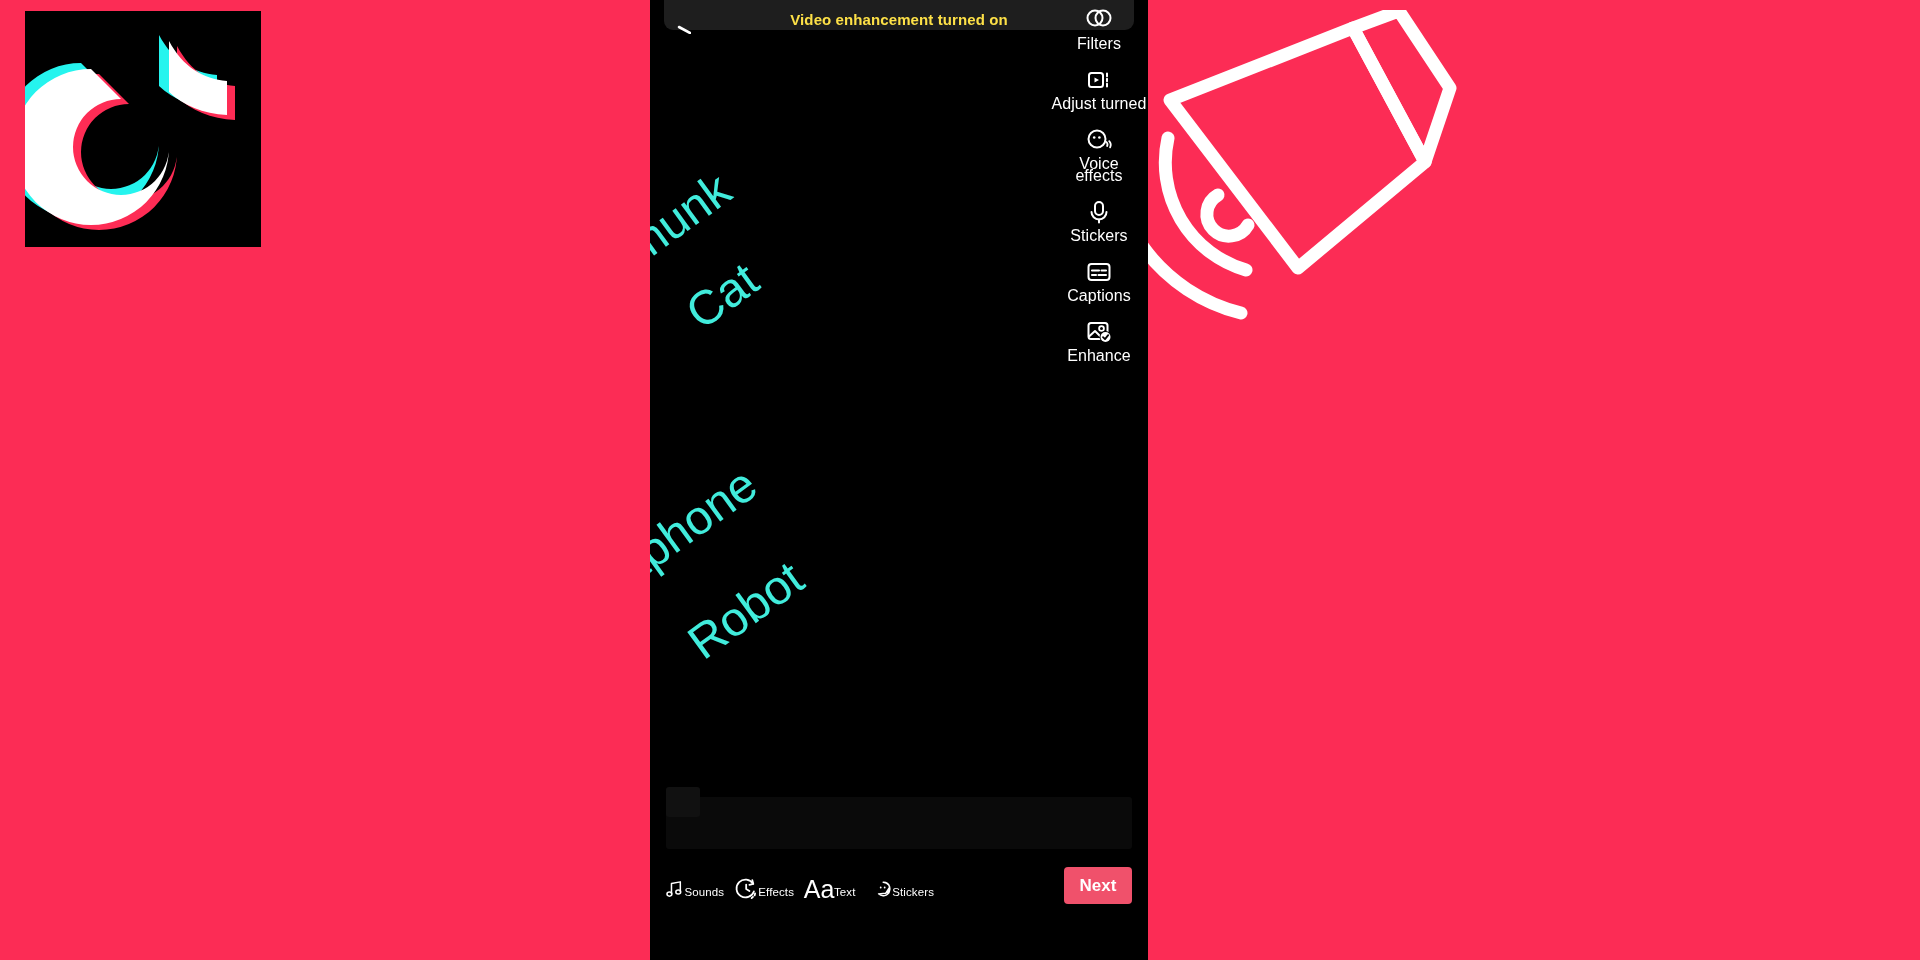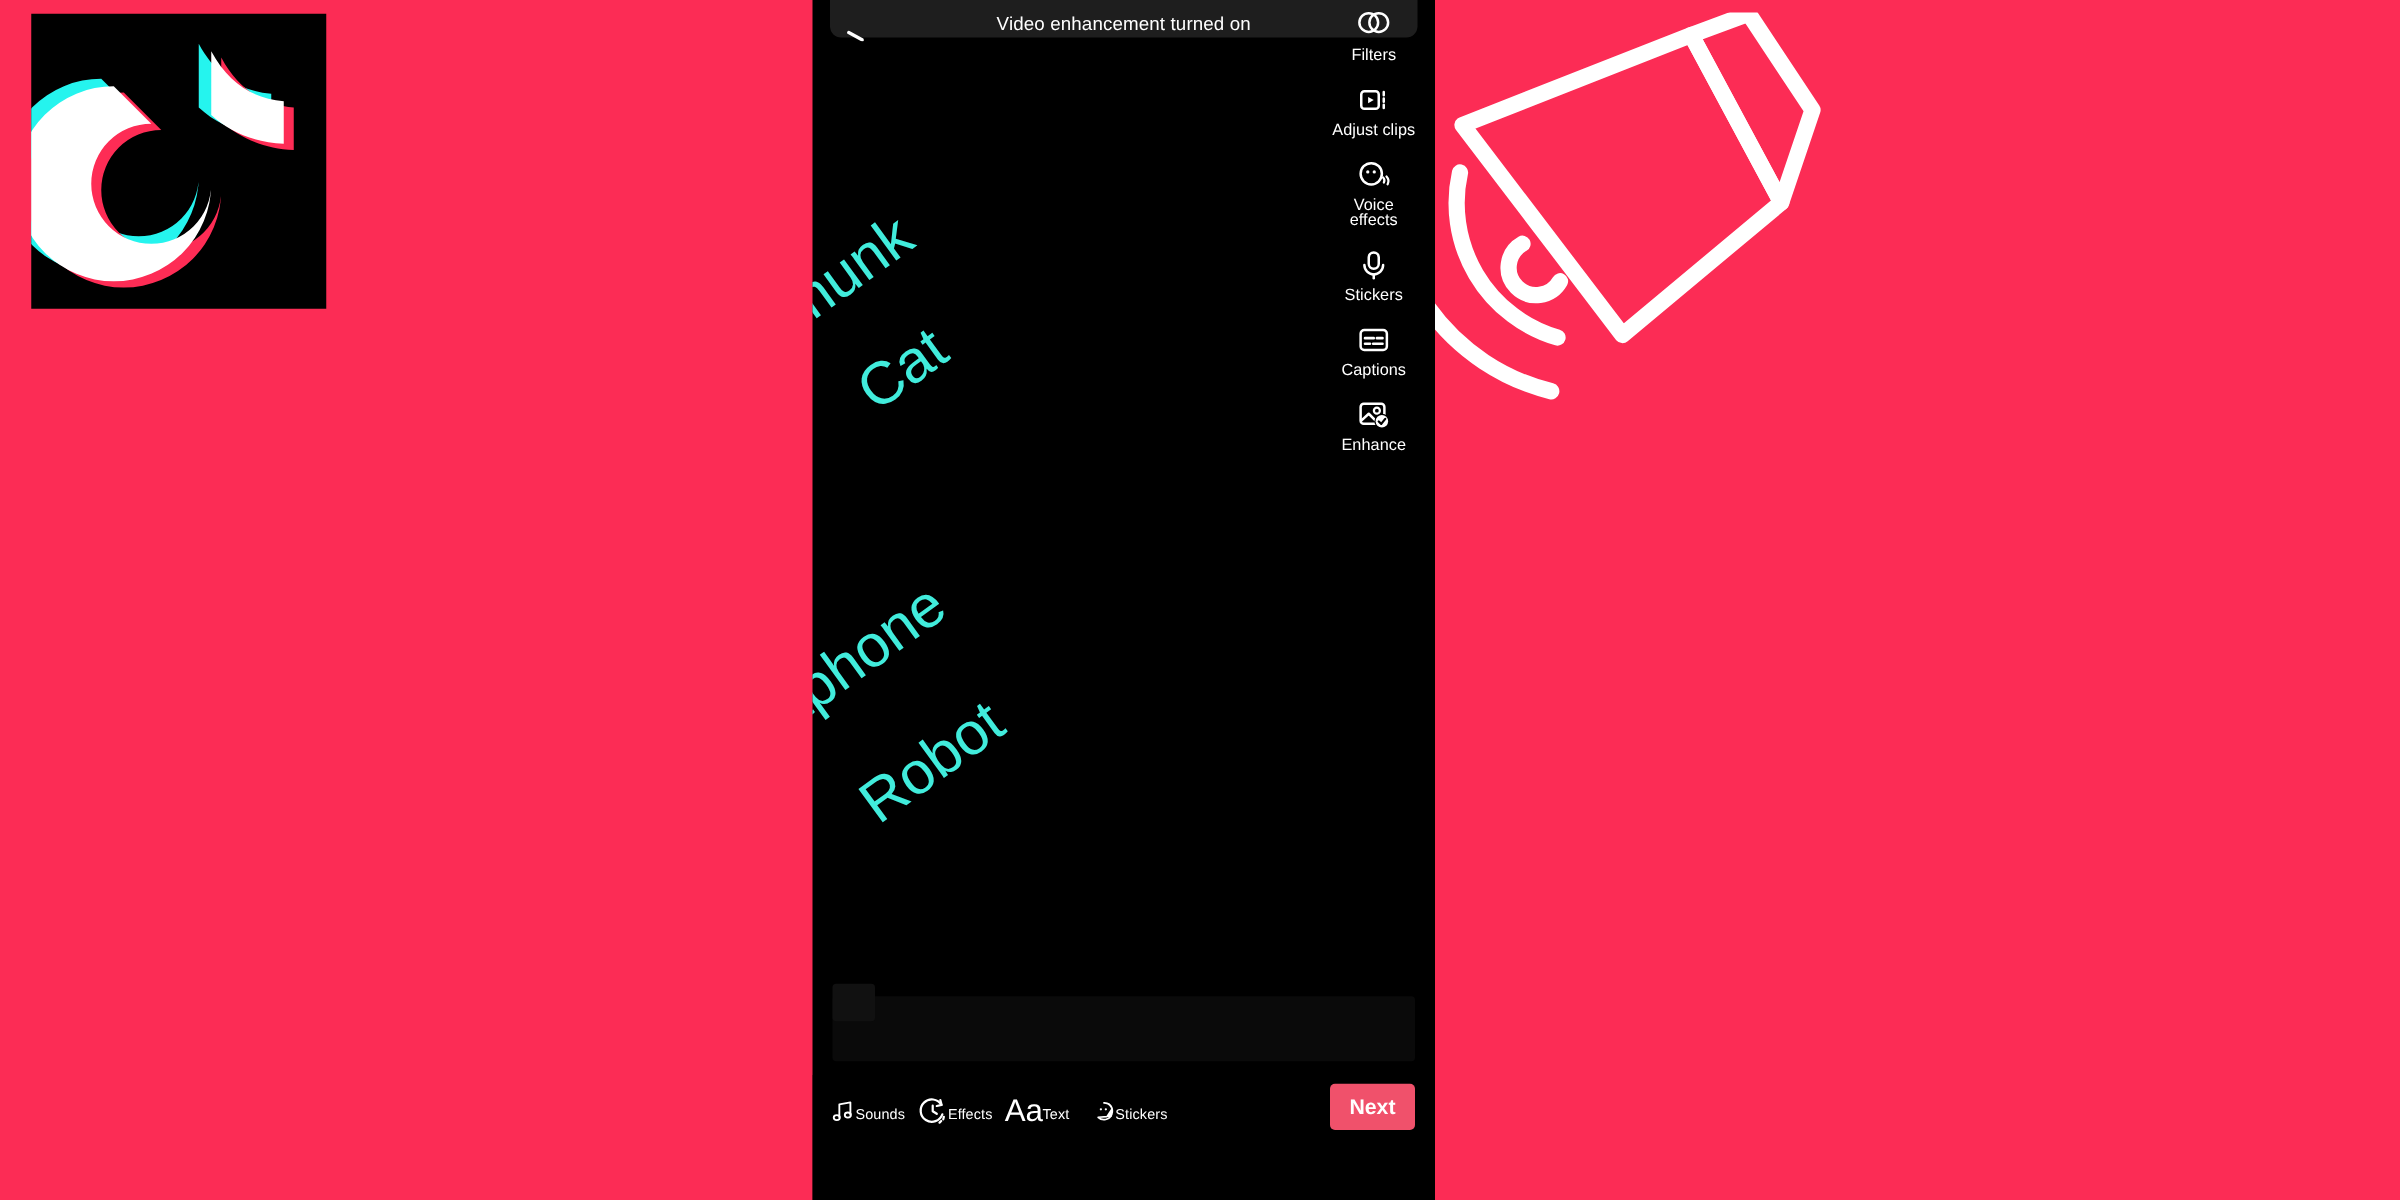--- a/index.html
+++ b/index.html
@@ -33,21 +33,21 @@
 
   
   #toast {
     position:absolute; left:14px; top:-14px;
     width:470px; height:44px;
     background:#1e1e1e; border-radius:9px;
     display:flex; align-items:flex-end; justify-content:center;
     padding-bottom:3px;
   }
   #toast-text {
-    color:#ffffff; font-size:15px; font-weight:normal;
+    color:#fde047; font-size:15px; font-weight:bold;
     letter-spacing:.1px; line-height:1;
   }
 
   
   #back-caret {
     position:absolute; left:27px; top:20px;
     width:14px; height:10px;
   }
   #back-caret svg { width:100%; height:100%; }
 
@@ -62,21 +62,21 @@
     display:flex; flex-direction:column; align-items:center;
     margin-bottom:16px;
   }
   .rail-icon {
     width:28px; height:28px;
     display:flex; align-items:center; justify-content:center;
     margin-bottom:4px;
   }
   .rail-icon svg { width:100%; height:100%; display:block; }
   .rail-label {
-    color:#fff; font-size:13px; line-height:12px;
+    color:#fff; font-size:16px; line-height:12px;
     text-align:center; letter-spacing:.05px;
     text-shadow:0 0 3px rgba(0,0,0,.7);
   }
 
   
   .fx-label {
     position:absolute;
     color:#41ecdc;
     font-size:48px;
     font-weight:400;
@@ -193,21 +193,21 @@
     </div>
 
     <div class="rail-item">
       <span class="rail-icon">
         <svg viewBox="0 0 28 28" xmlns="http://www.w3.org/2000/svg">
           <rect x="4" y="7" width="14" height="14" rx="2.5" fill="none" stroke="#fff" stroke-width="2"></rect>
           <path d="M9.5 11.5 L14 14 L9.5 16.5 Z" fill="#fff"></path>
           <path d="M22 7.6 v2.6 M22 12.7 v2.6 M22 17.8 v2.6" stroke="#fff" stroke-width="2" stroke-linecap="round"></path>
         </svg>
       </span>
-      <span class="rail-label">Adjust clips</span>
+      <span class="rail-label">Adjust turned</span>
     </div>
 
     <div class="rail-item">
       <span class="rail-icon">
         <svg viewBox="0 0 28 28" xmlns="http://www.w3.org/2000/svg">
           <circle cx="12" cy="13" r="8.5" fill="none" stroke="#fff" stroke-width="2"></circle>
           <circle cx="9.2" cy="11.5" r="1.3" fill="#fff"></circle>
           <circle cx="14.4" cy="11.5" r="1.3" fill="#fff"></circle>
           <path d="M21.5 16 a3.5 3.5 0 0 1 .6 4" stroke="#fff" stroke-width="1.8" fill="none" stroke-linecap="round"></path>
           <path d="M24.2 15.2 a5.5 5.5 0 0 1 .9 6.2" stroke="#fff" stroke-width="1.8" fill="none" stroke-linecap="round"></path>

